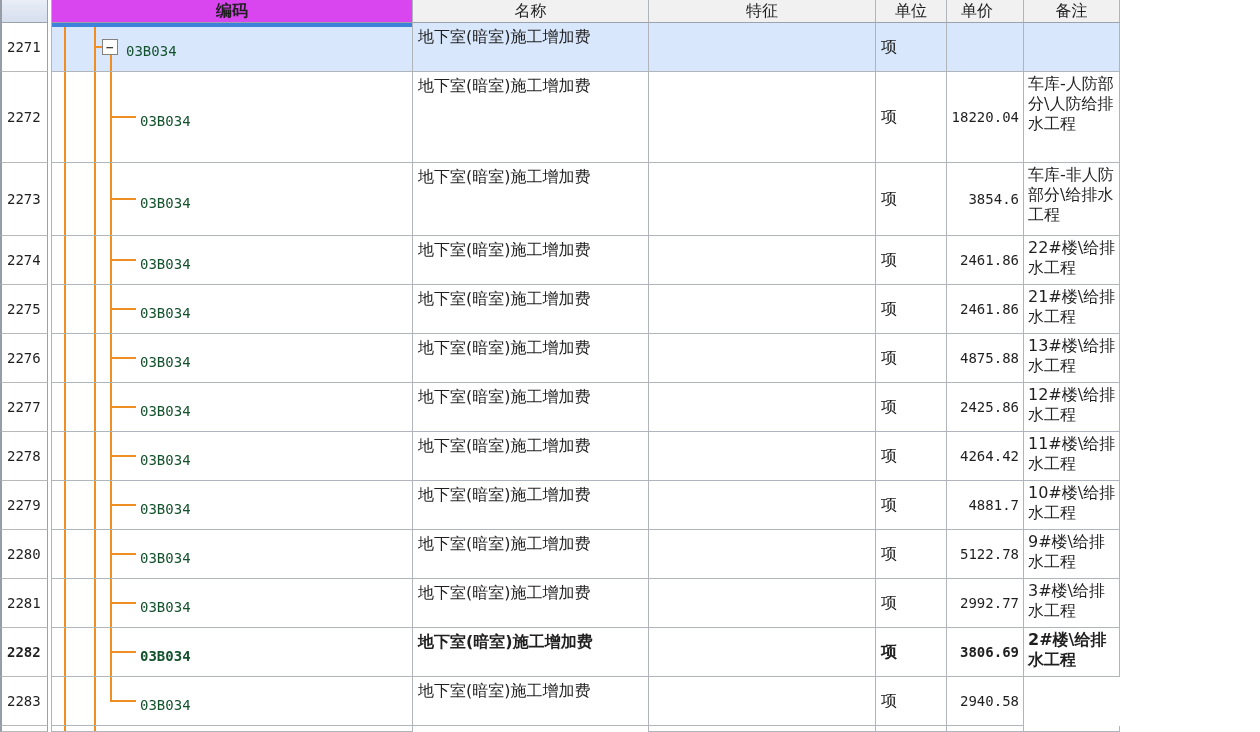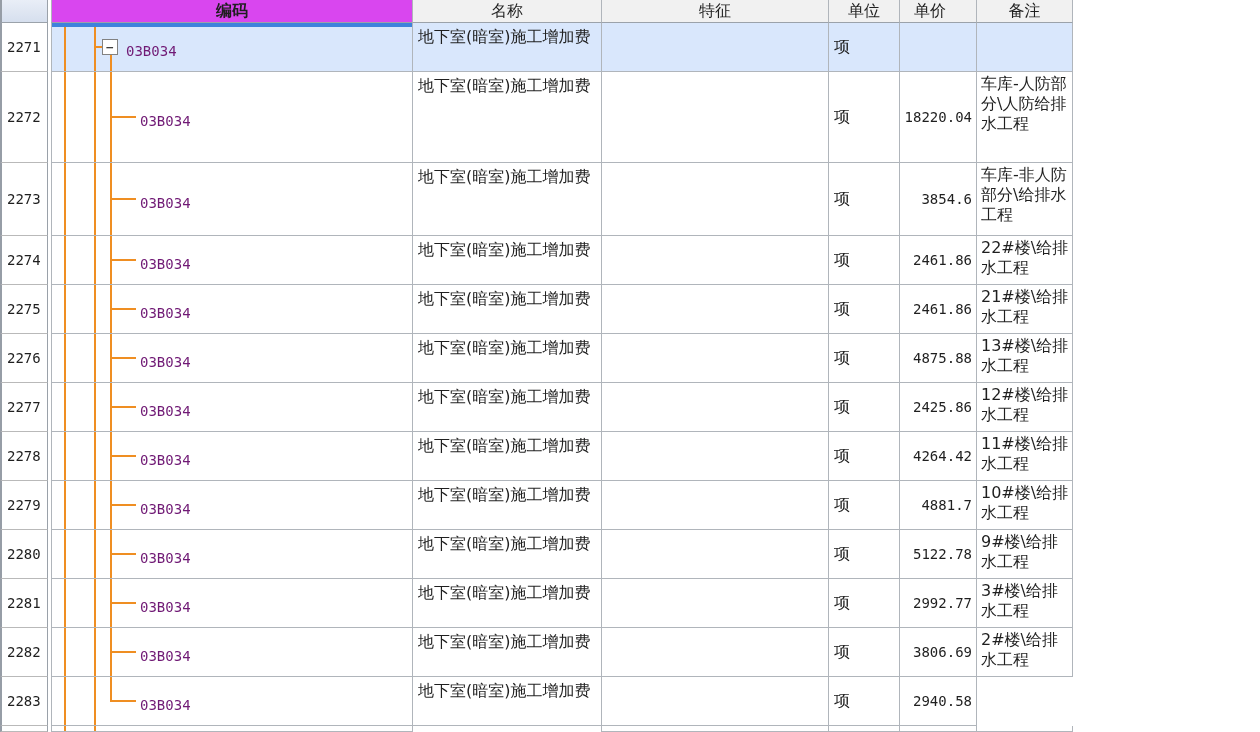--- a/index.html
+++ b/index.html
@@ -19,21 +19,21 @@
     width:48px;
     border-left:2px solid #969da6;
     border-right:1px solid #9aa1a9;
     border-bottom:1px solid #b9b9b9;
     display:flex;align-items:center;
     padding-left:5px;
     font-family:"DejaVu Sans Mono",monospace;font-size:14px;color:#1f1f1f;
   }
   .gap{width:3px;flex:none;background:#ffffff;}
   .c-code{width:362px;border-left:1px solid #b0b5bb;}
-  .c-name{width:189px;padding:4px 4px 2px 5px;font-size:16px;line-height:20px;word-break:break-all;}
+  .c-name{width:236px;padding:4px 4px 2px 5px;font-size:16px;line-height:20px;word-break:break-all;}
   .c-feature{width:227px;}
   .c-unit{width:71px;display:flex;align-items:center;padding-left:5px;font-size:16px;}
   .c-price{
     width:77px;display:flex;align-items:center;justify-content:flex-end;
     padding-right:4px;font-family:"DejaVu Sans Mono",monospace;font-size:14px;
   }
   .c-note{width:96px;padding:2px 2px 2px 4px;font-size:16px;line-height:20px;word-break:break-all;}
 
   
   .hrow{height:23px;}
@@ -60,21 +60,21 @@
   .tick{left:44px;width:7px;height:2px;top:calc(50% - 1px);}
   .stem{left:58px;width:2px;top:calc(50% + 8px);bottom:0;}
   .box{
     position:absolute;left:50px;top:calc(50% - 8px);width:16px;height:16px;
     box-sizing:border-box;background:#ffffff;border:1px solid #828282;
     display:flex;align-items:center;justify-content:center;
     font-size:13px;line-height:13px;color:#111;font-family:"DejaVu Sans Mono",monospace;
   }
   .codelabel{
     position:absolute;top:8px;bottom:0;display:flex;align-items:center;
-    font-family:"DejaVu Sans Mono",monospace;font-size:14px;color:#701a75;
+    font-family:"DejaVu Sans Mono",monospace;font-size:14px;color:#14532d;
   }
   .lab-parent{left:74px;}
   .lab-child{left:88px;}
 </style>
 </head>
 <body>
 
 <div id="grid">
   <div class="row hrow">
     <div class="cell gutter"></div>
@@ -259,21 +259,21 @@
         <div class="tl v3"></div>
         <div class="tl branch"></div>
         <div class="codelabel lab-child">03B034</div>
       </div>
     <div class="cell c-name">地下室(暗室)施工增加费</div>
     <div class="cell c-feature"></div>
     <div class="cell c-unit">项</div>
     <div class="cell c-price">2992.77</div>
     <div class="cell c-note">3#楼\给排水工程</div>
   </div>
-    <div class="row" style="height: 49px;">
+    <div class="row" style="height: 49px; font-weight: bold;">
     <div class="cell gutter">2282</div>
     <div class="gap"></div>
     <div class="cell c-code">
         <div class="tl v1"></div>
         <div class="tl v2"></div>
         <div class="tl v3"></div>
         <div class="tl branch"></div>
         <div class="codelabel lab-child">03B034</div>
       </div>
     <div class="cell c-name">地下室(暗室)施工增加费</div>

